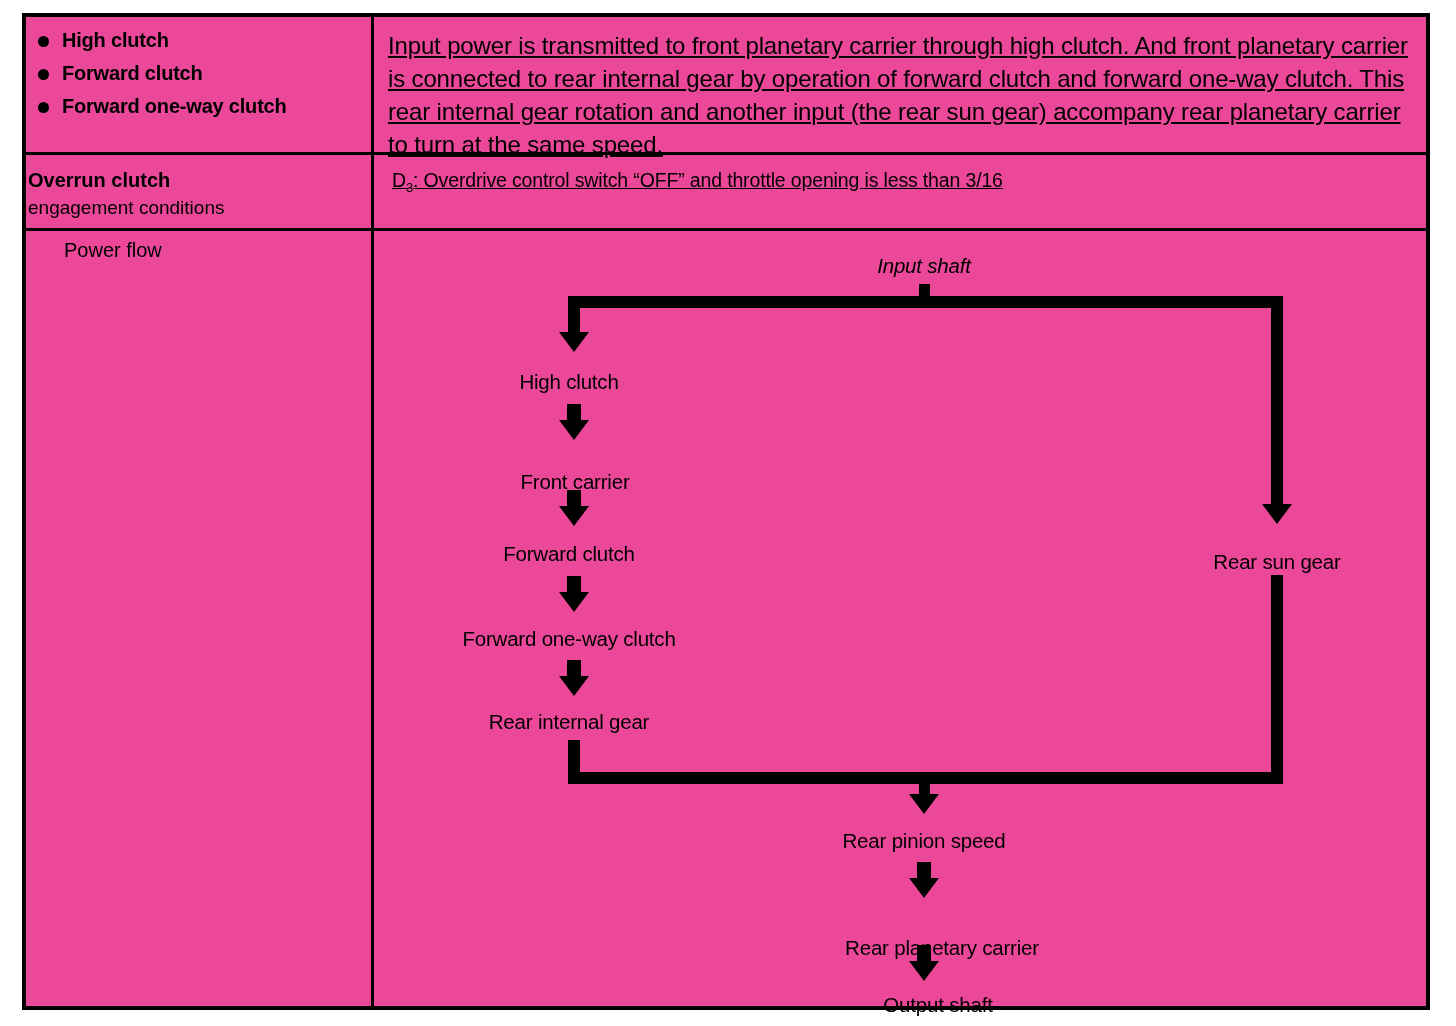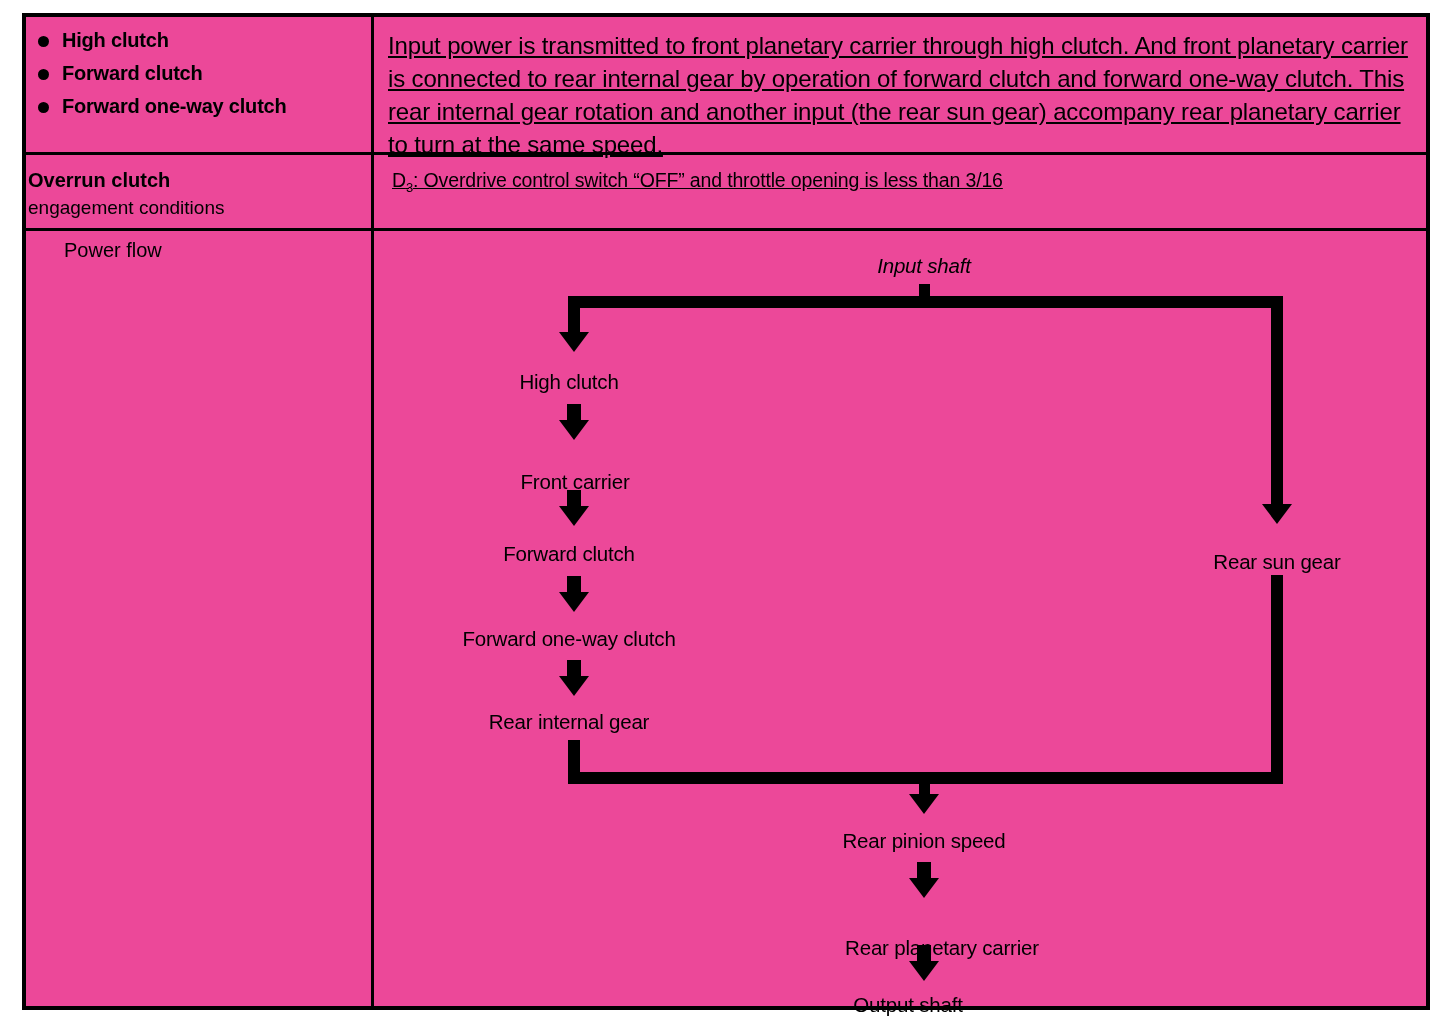--- a/index.html
+++ b/index.html
@@ -147,16 +147,16 @@
       <i></i>
         <b></b>
       </div>
 
     <div class="node" style="left:571px;top:684px;margin-top:24px;">Rear planetary carrier</div>
     <div class="ar" style="left:553px;top:717px;">
       <i></i>
         <b></b>
       </div>
 
-    <div class="node" style="left:537px;top:765px;">Output shaft</div>
+    <div class="node" style="left:567px;top:765px;">Output shaft</div>
   </div>
 
 </div>
 
 </body></html>

